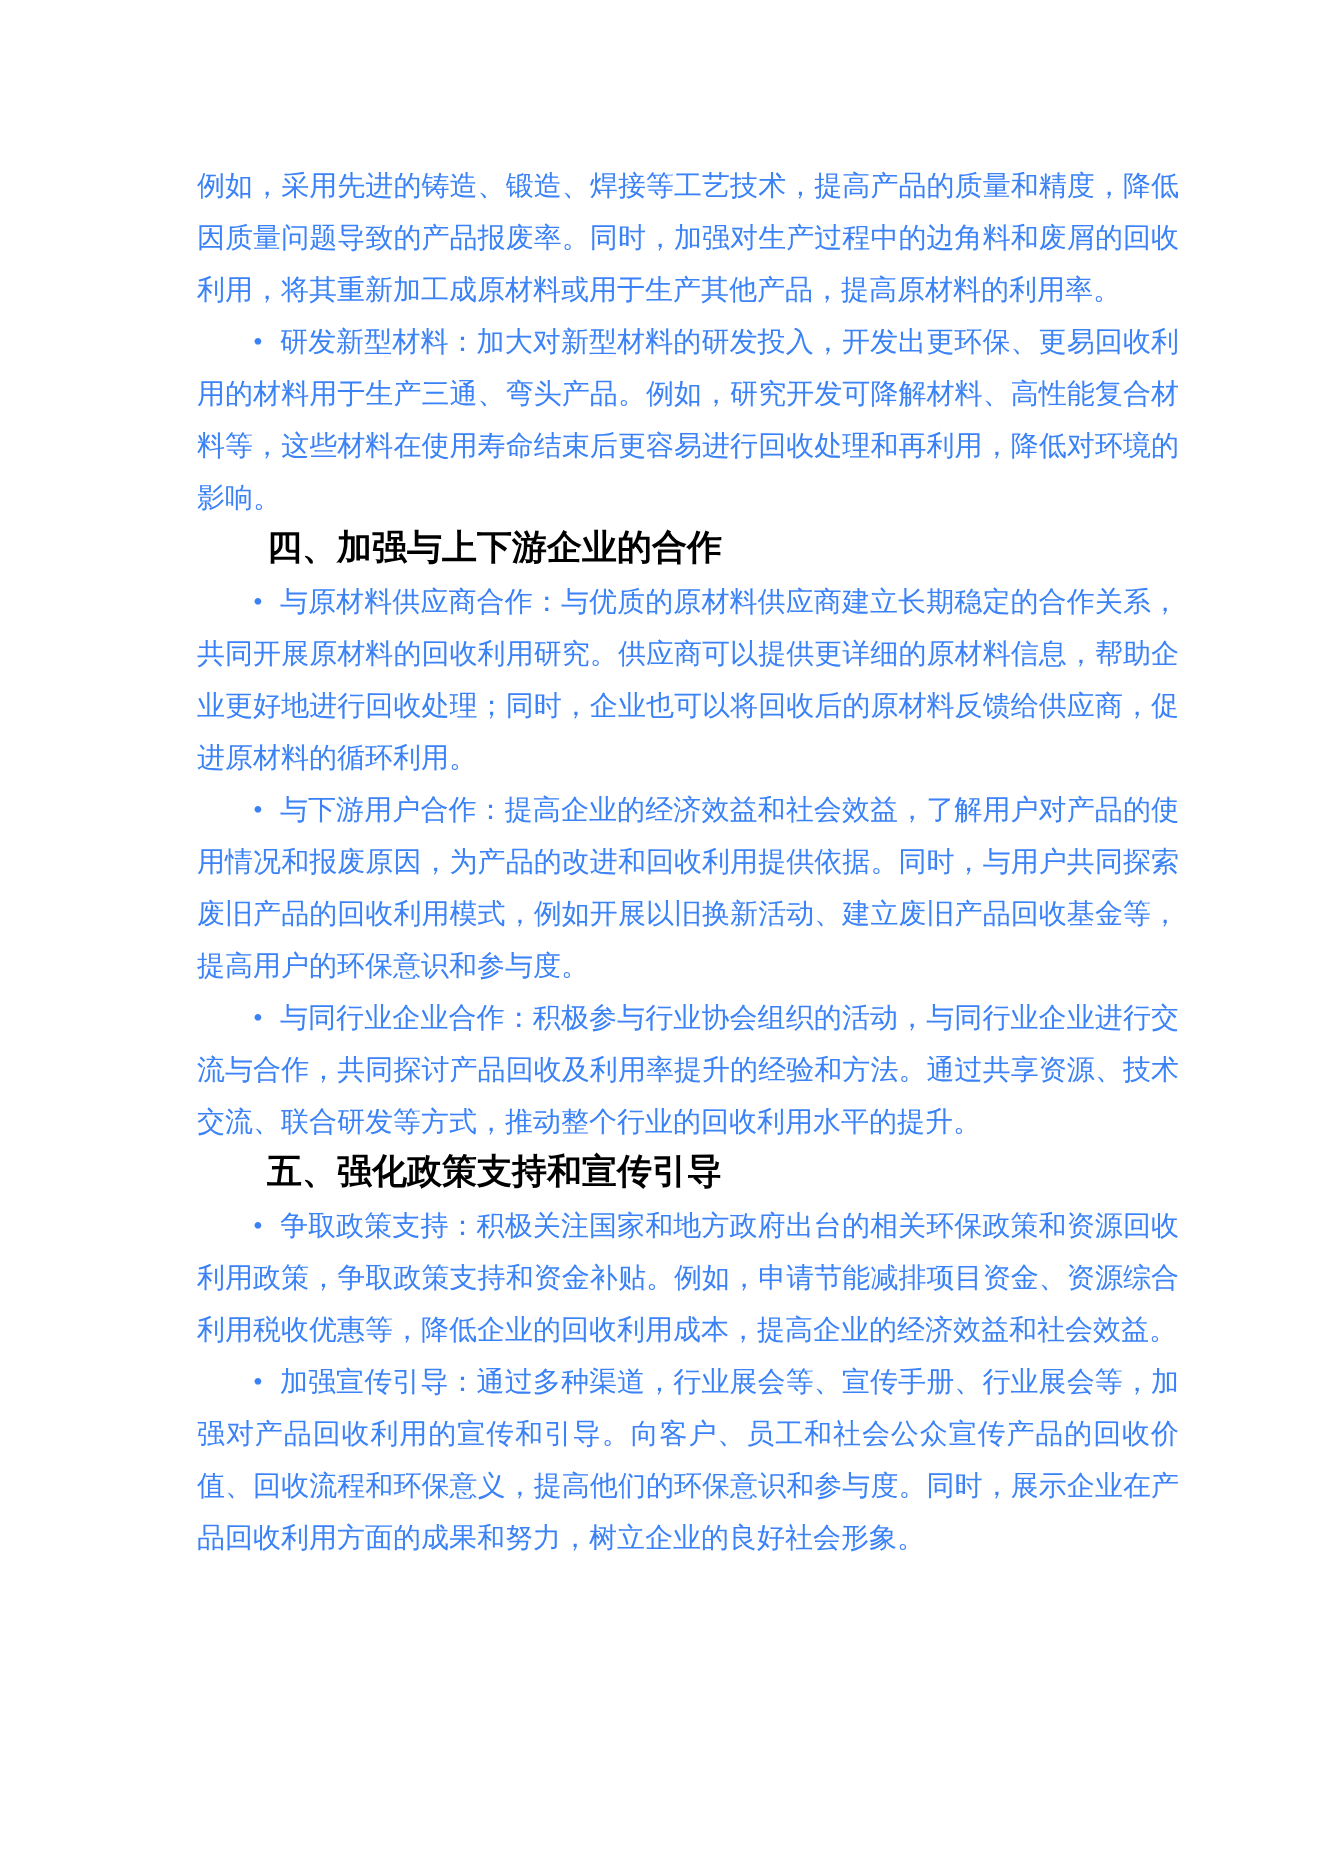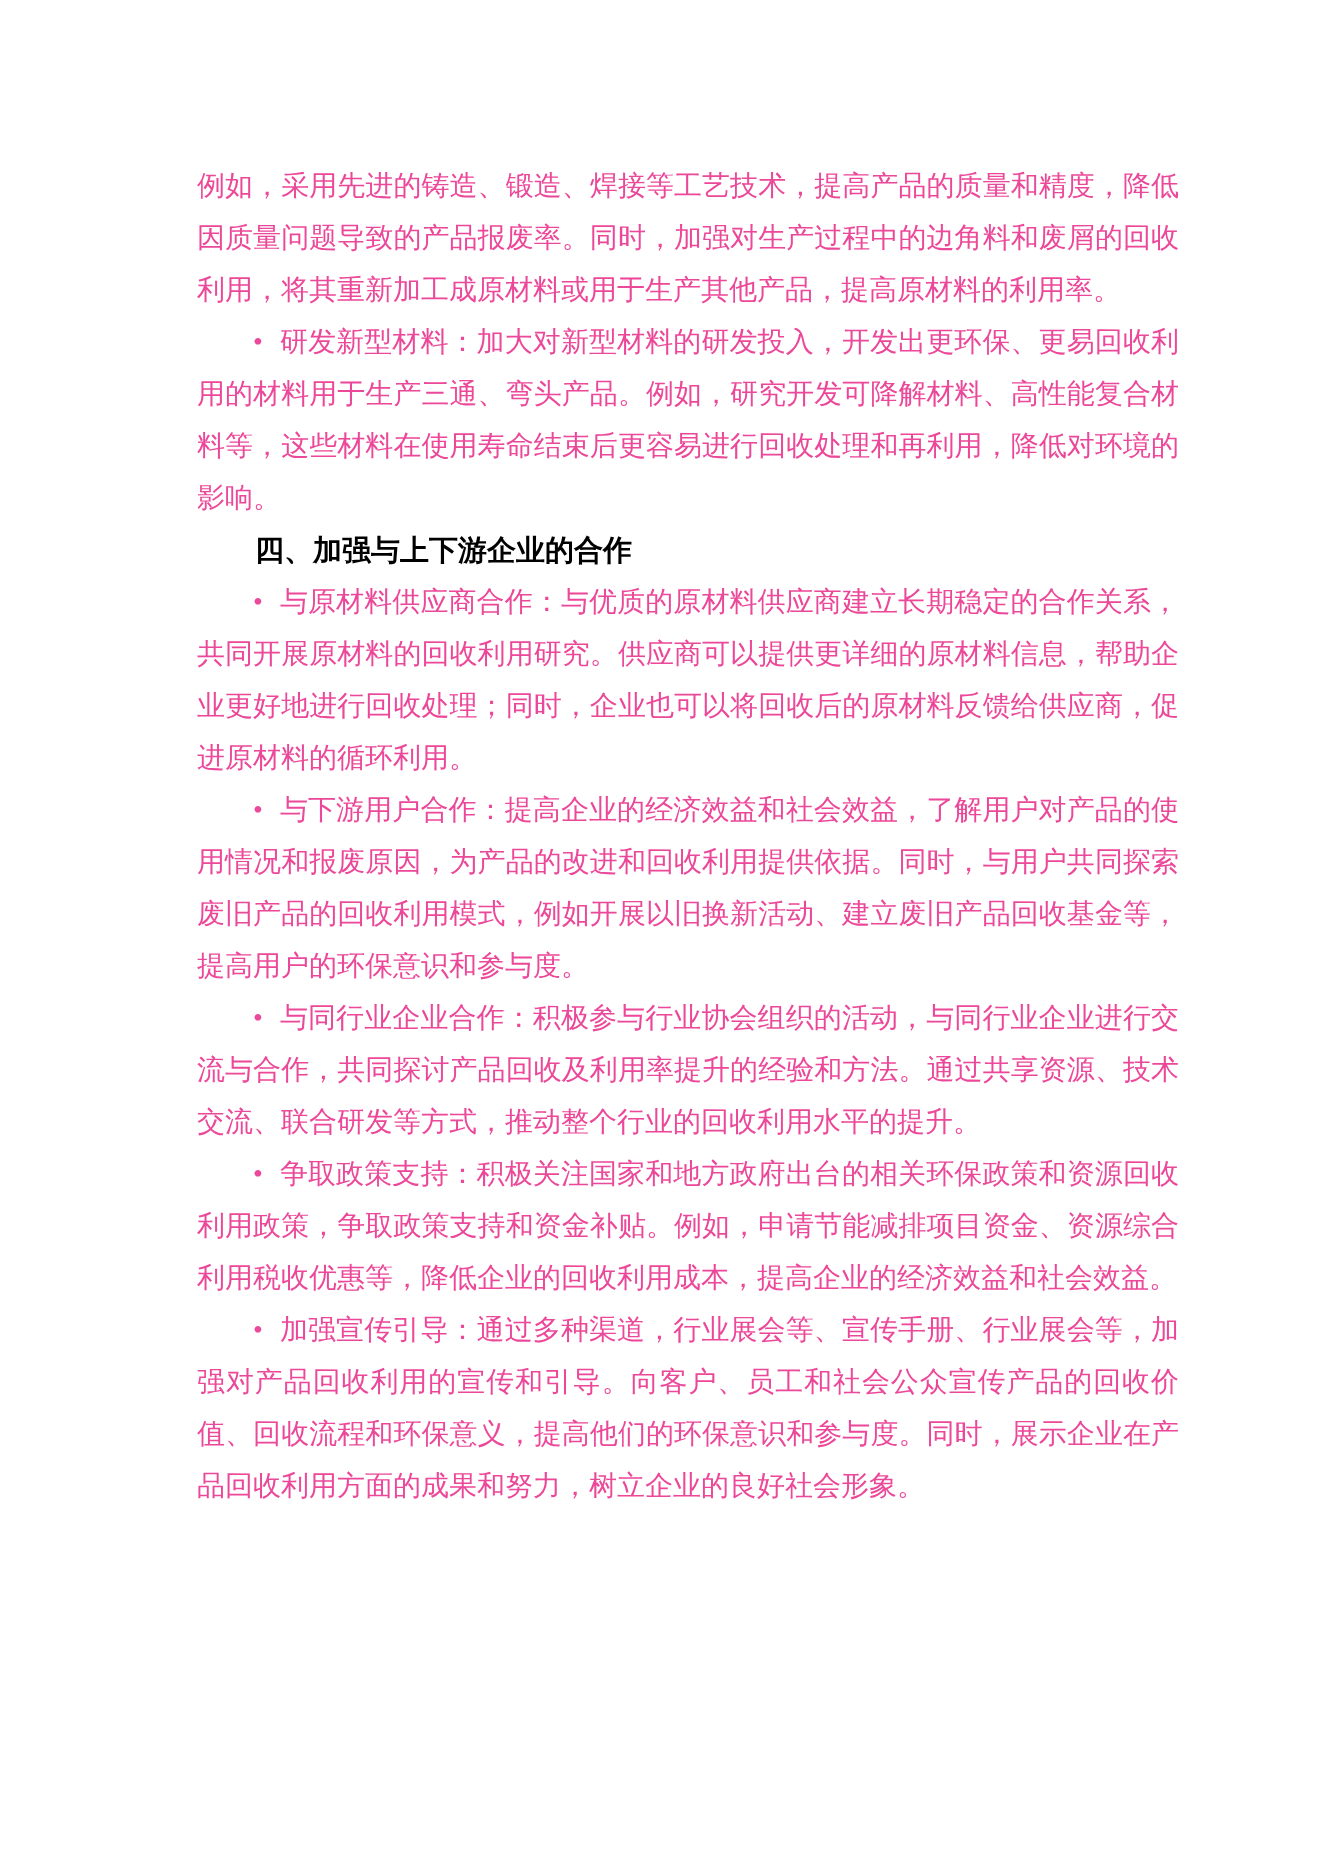--- a/index.html
+++ b/index.html
@@ -19,34 +19,34 @@
     left: 197px;
     top: 160px;
     width: 982px;
   }
   .content p {
     margin: 0;
     padding: 0;
     font-family: "Liberation Serif", "DejaVu Serif", serif;
     font-size: 28px;
     line-height: 52px;
-    color: #ec4899;
+    color: #3b82f6;
     text-align: justify;
     letter-spacing: 0;
   }
   p.body-par {
     text-indent: 0;
   }
   p.bullet-par {
     text-indent: 2em;
   }
   p.heading {
-    font-family: Liberation Serif, serif;
+    font-family: Liberation Mono, monospace;
     font-weight: 700;
-    font-size: 29px;
+    font-size: 35px;
     text-indent: 2em;
     text-align: left;
     color: #000000;
   }
   .bullet {
     display: inline-block;
     margin-right: 17px;
     text-indent: 0;
   }
 </style>
@@ -54,16 +54,17 @@
 <body>
 
 <div class="page">
   <div class="content">
       <p class="body-par">例如，采用先进的铸造、锻造、焊接等工艺技术，提高产品的质量和精度，降低因质量问题导致的产品报废率。同时，加强对生产过程中的边角料和废屑的回收利用，将其重新加工成原材料或用于生产其他产品，提高原材料的利用率。</p>
       <p class="bullet-par"><span class="bullet">•</span><span>研发新型材料：加大对新型材料的研发投入，开发出更环保、更易回收利用的材料用于生产三通、弯头产品。例如，研究开发可降解材料、高性能复合材料等，这些材料在使用寿命结束后更容易进行回收处理和再利用，降低对环境的影响。</span></p>
       <p class="heading">四、加强与上下游企业的合作</p>
       <p class="bullet-par"><span class="bullet">•</span><span>与原材料供应商合作：与优质的原材料供应商建立长期稳定的合作关系，共同开展原材料的回收利用研究。供应商可以提供更详细的原材料信息，帮助企业更好地进行回收处理；同时，企业也可以将回收后的原材料反馈给供应商，促进原材料的循环利用。</span></p>
       <p class="bullet-par"><span class="bullet">•</span><span>与下游用户合作：提高企业的经济效益和社会效益，了解用户对产品的使用情况和报废原因，为产品的改进和回收利用提供依据。同时，与用户共同探索废旧产品的回收利用模式，例如开展以旧换新活动、建立废旧产品回收基金等，提高用户的环保意识和参与度。</span></p>
       <p class="bullet-par"><span class="bullet">•</span><span>与同行业企业合作：积极参与行业协会组织的活动，与同行业企业进行交流与合作，共同探讨产品回收及利用率提升的经验和方法。通过共享资源、技术交流、联合研发等方式，推动整个行业的回收利用水平的提升。</span></p>
+      <p class="heading">五、强化政策支持和宣传引导</p>
       <p class="bullet-par"><span class="bullet">•</span><span>争取政策支持：积极关注国家和地方政府出台的相关环保政策和资源回收利用政策，争取政策支持和资金补贴。例如，申请节能减排项目资金、资源综合利用税收优惠等，降低企业的回收利用成本，提高企业的经济效益和社会效益。</span></p>
       <p class="bullet-par"><span class="bullet">•</span><span>加强宣传引导：通过多种渠道，行业展会等、宣传手册、行业展会等，加强对产品回收利用的宣传和引导。向客户、员工和社会公众宣传产品的回收价值、回收流程和环保意义，提高他们的环保意识和参与度。同时，展示企业在产品回收利用方面的成果和努力，树立企业的良好社会形象。</span></p>
     </div>
 </div>
 
 </body></html>

